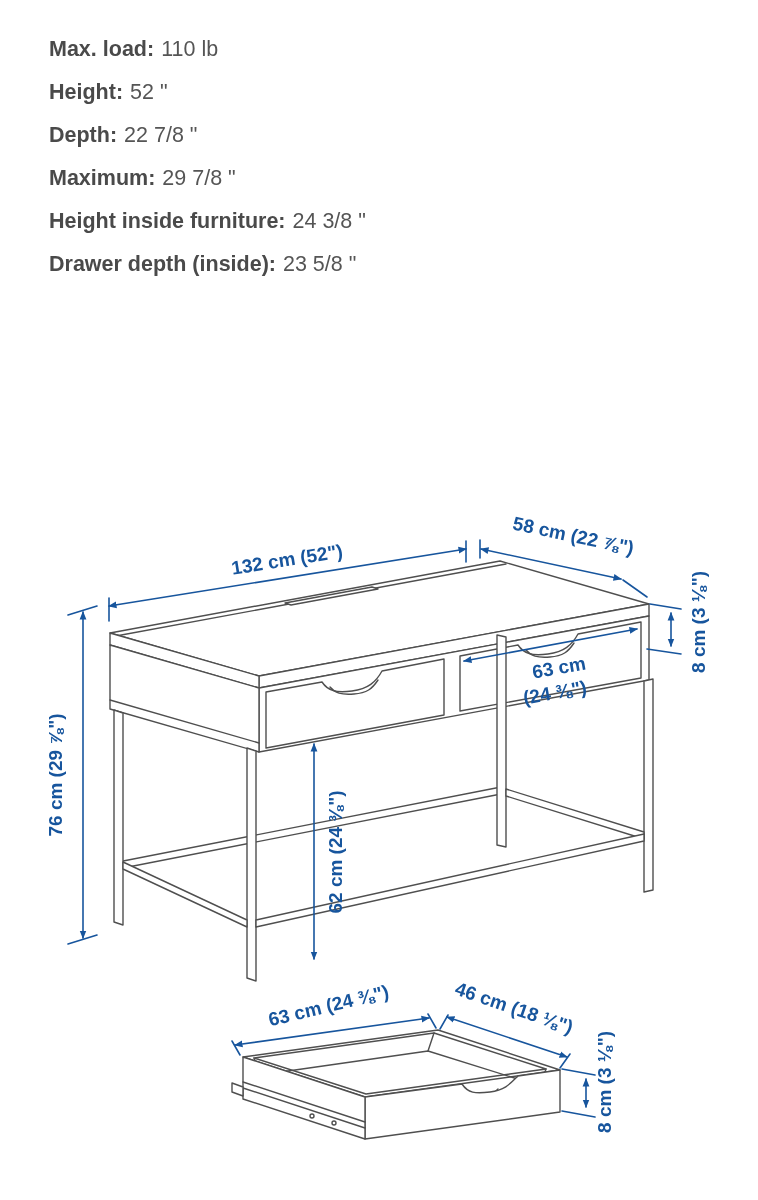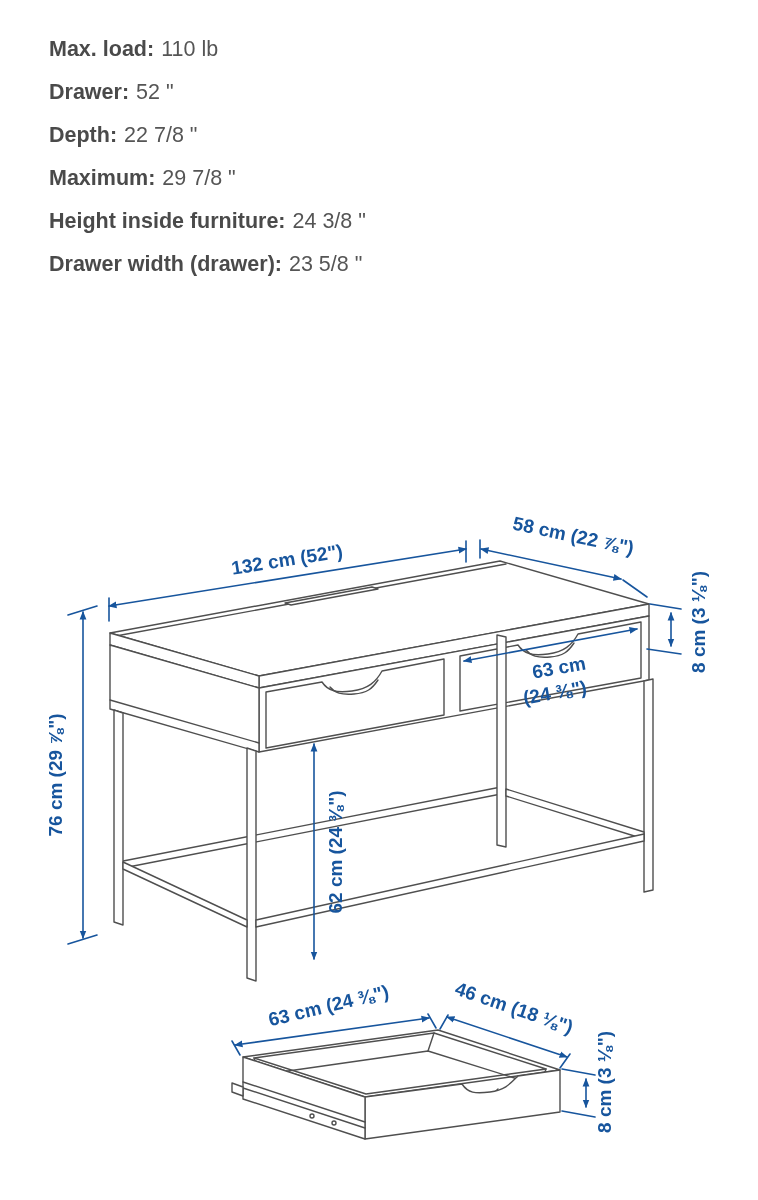--- a/index.html
+++ b/index.html
@@ -34,25 +34,25 @@
     text-anchor:middle;
   }
 </style>
 </head>
 <body>
 
 <div class="content">
 
   <div class="specs">
     <div class="spec-row"><span class="spec-label">Max. load:</span><span class="spec-value">110 lb</span></div>
-    <div class="spec-row"><span class="spec-label">Drawer:</span><span class="spec-value">52 "</span></div>
+    <div class="spec-row"><span class="spec-label">Height:</span><span class="spec-value">52 "</span></div>
     <div class="spec-row"><span class="spec-label">Depth:</span><span class="spec-value">22 7/8 "</span></div>
     <div class="spec-row"><span class="spec-label">Maximum:</span><span class="spec-value">29 7/8 "</span></div>
     <div class="spec-row"><span class="spec-label">Height inside furniture:</span><span class="spec-value">24 3/8 "</span></div>
-    <div class="spec-row"><span class="spec-label">Drawer width (drawer):</span><span class="spec-value">23 5/8 "</span></div>
+    <div class="spec-row"><span class="spec-label">Drawer depth (inside):</span><span class="spec-value">23 5/8 "</span></div>
   </div>
 </div>
 
 <svg class="illu" width="758" height="700" viewBox="0 500 758 700" xmlns="http://www.w3.org/2000/svg">
   <defs>
     <marker id="ah-end" markerUnits="userSpaceOnUse" markerWidth="10" markerHeight="9" refX="7.5" refY="0" orient="auto" viewBox="0 -4 10 8">
       <path d="M0,-3.4 L8.5,0 L0,3.4 Z" fill="#17559d"></path>
     </marker>
     <marker id="ah-start" markerUnits="userSpaceOnUse" markerWidth="10" markerHeight="9" refX="7.5" refY="0" orient="auto-start-reverse" viewBox="0 -4 10 8">
       <path d="M0,-3.4 L8.5,0 L0,3.4 Z" fill="#17559d"></path>

